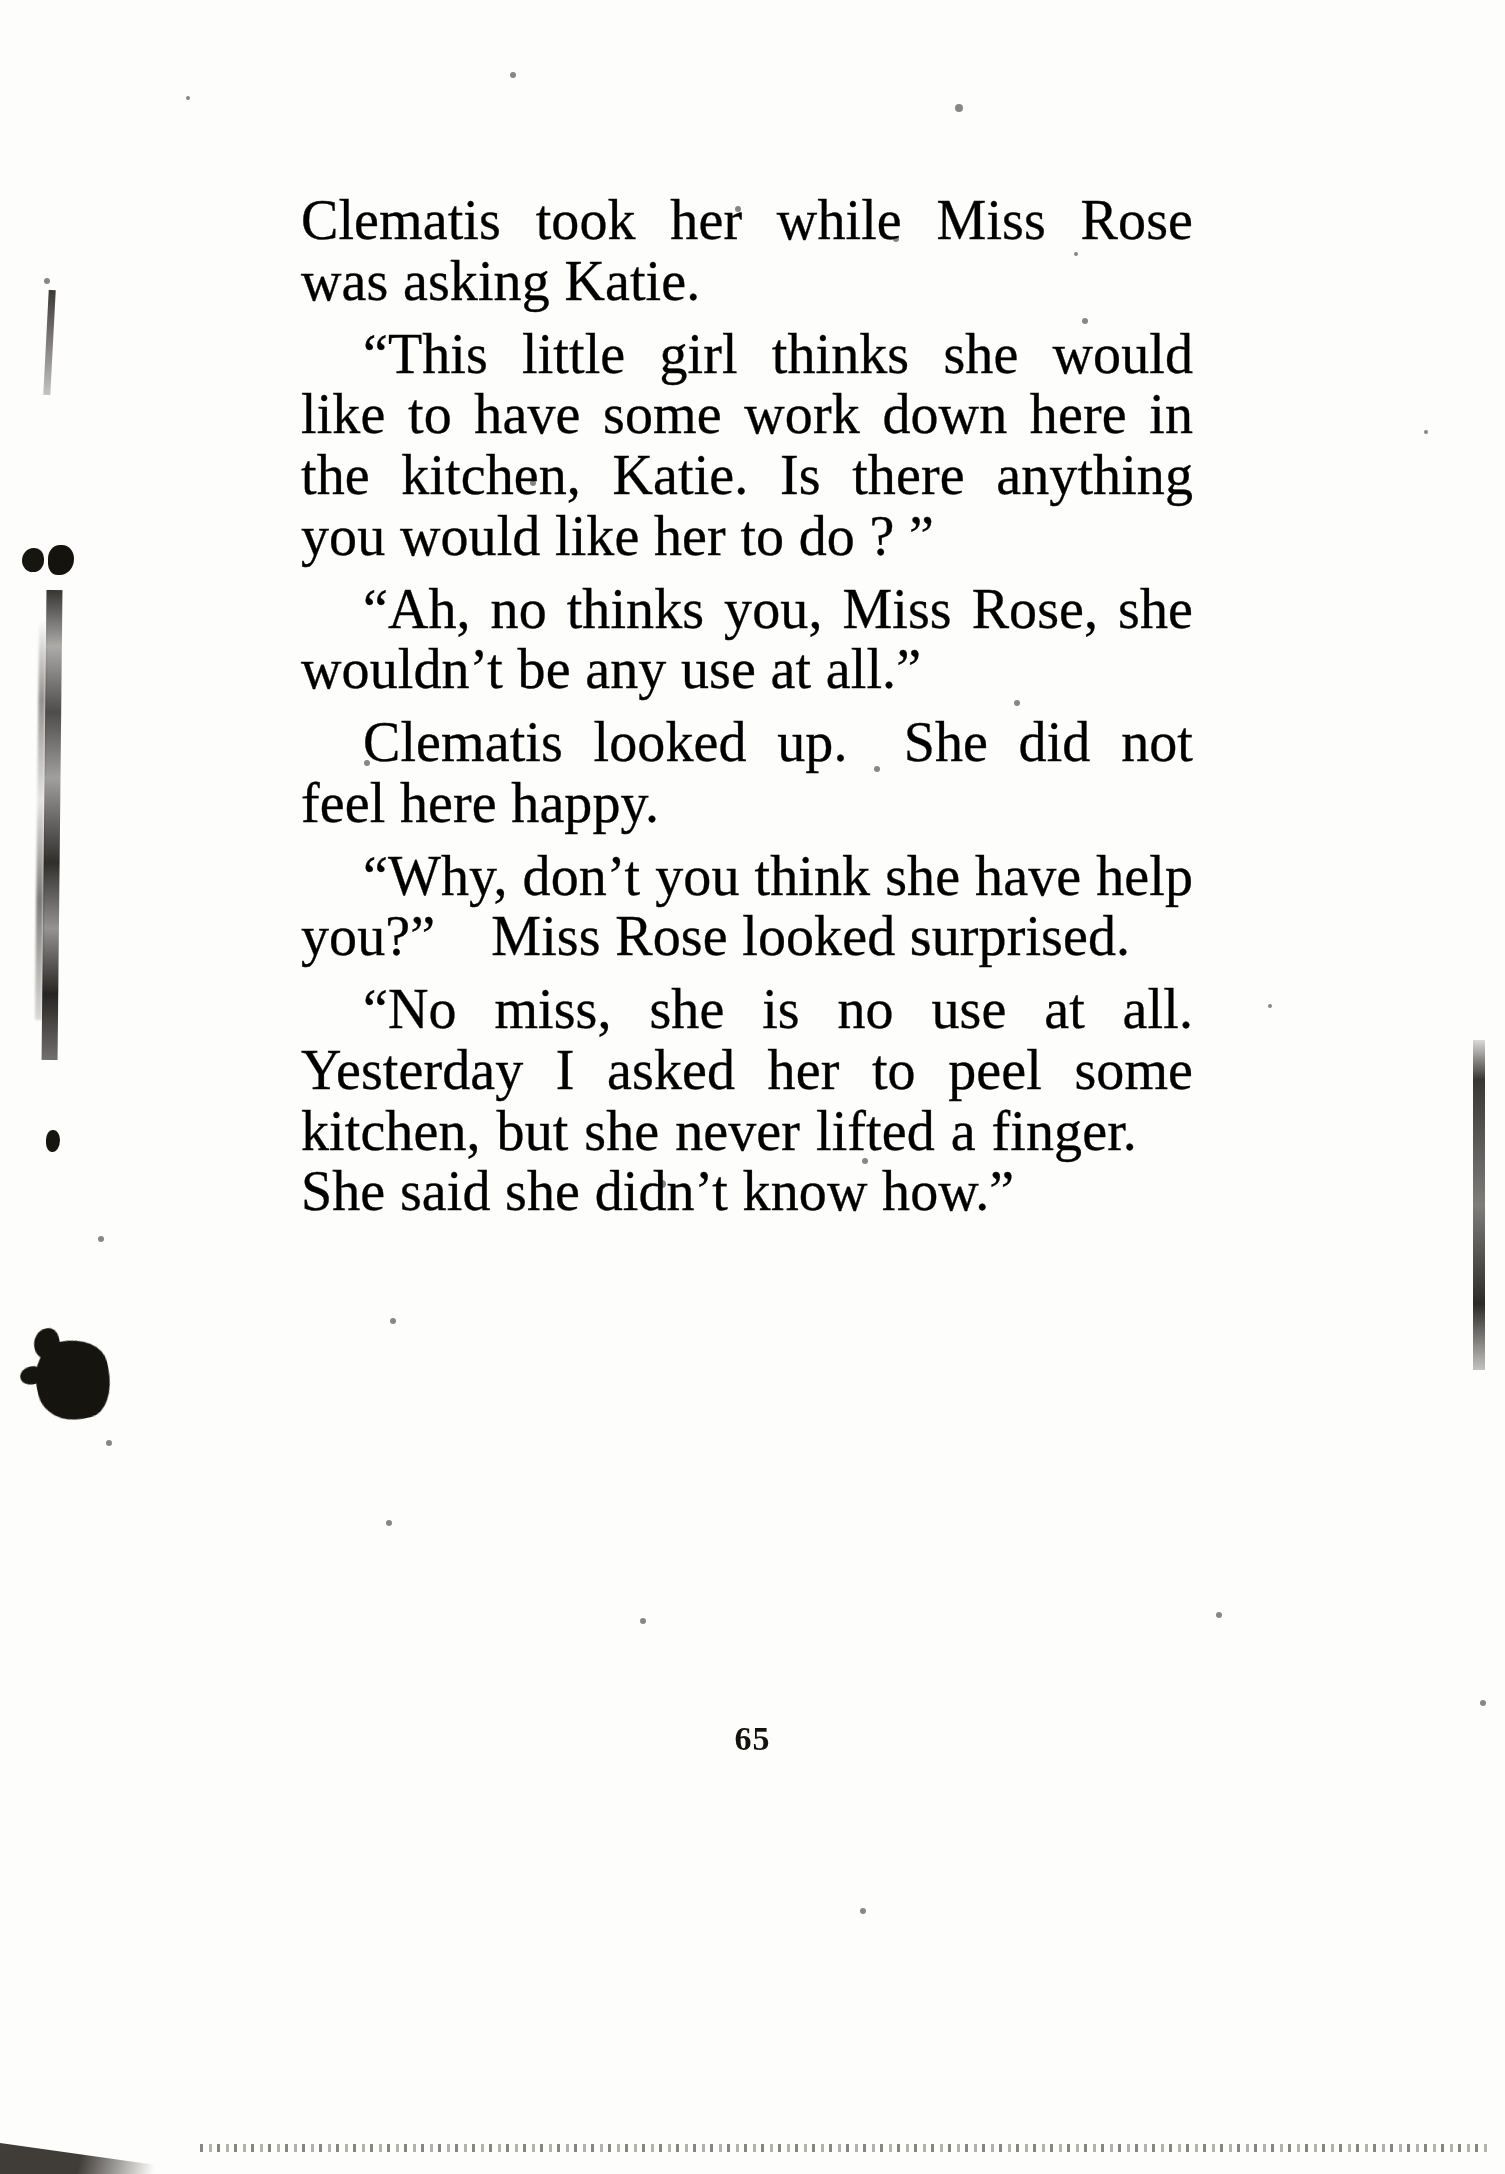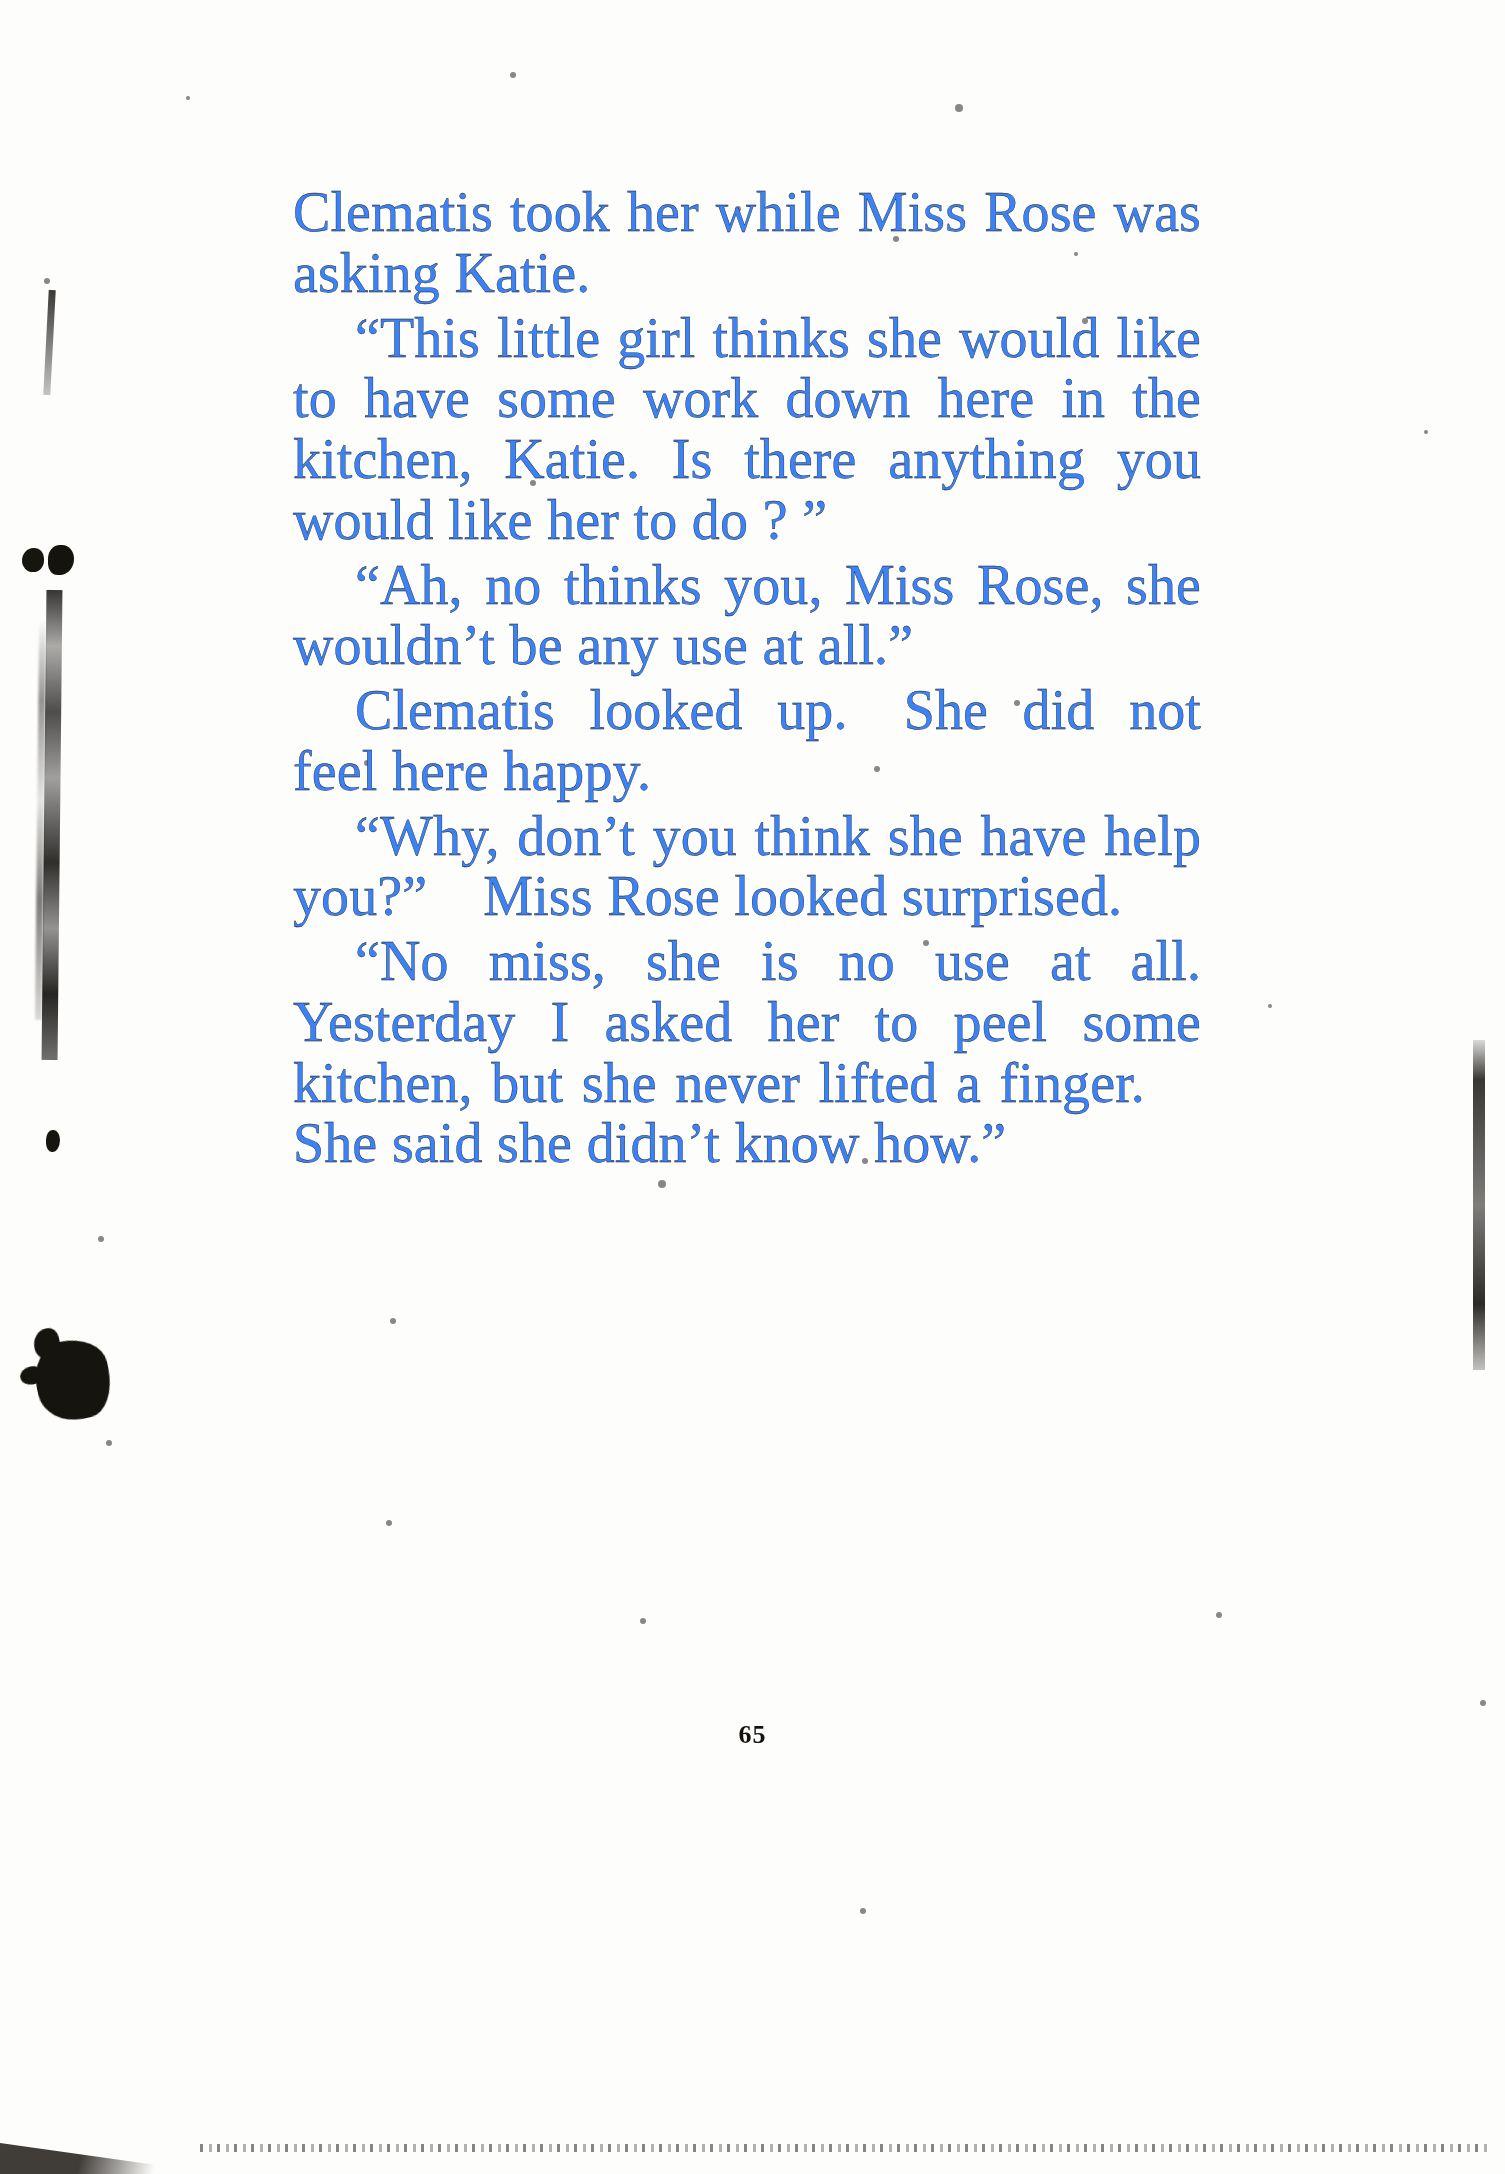--- a/index.html
+++ b/index.html
@@ -170,22 +170,22 @@
   }
 
   
   .textblock {
     position: absolute;
     left: 289px;
     top: 178px;
     width: 916px;
   }
   .para {
-    margin: 4px;
-    color: #3b82f6;
+    margin: 12px;
+    color: #000000;
     font-size: 56px;
     line-height: 1.085;
     text-align: justify;
     text-align-last: left;
     letter-spacing: 0.1px;
     word-spacing: 0.5px;
   }
   .para.indent {
     text-indent: 62px;
   }
@@ -198,21 +198,21 @@
   }
 
   .folio {
     position: absolute;
     left: 0;
     top: 1720px;
     width: 1505px;
     text-align: center;
     font-family: "Liberation Serif", serif;
     font-weight: bold;
-    font-size: 26px;
+    font-size: 34px;
     color: #14120f;
     letter-spacing: 1px;
   }
 </style>
 </head>
 <body>
 
 <div class="page">
 
   <div id="specks">

